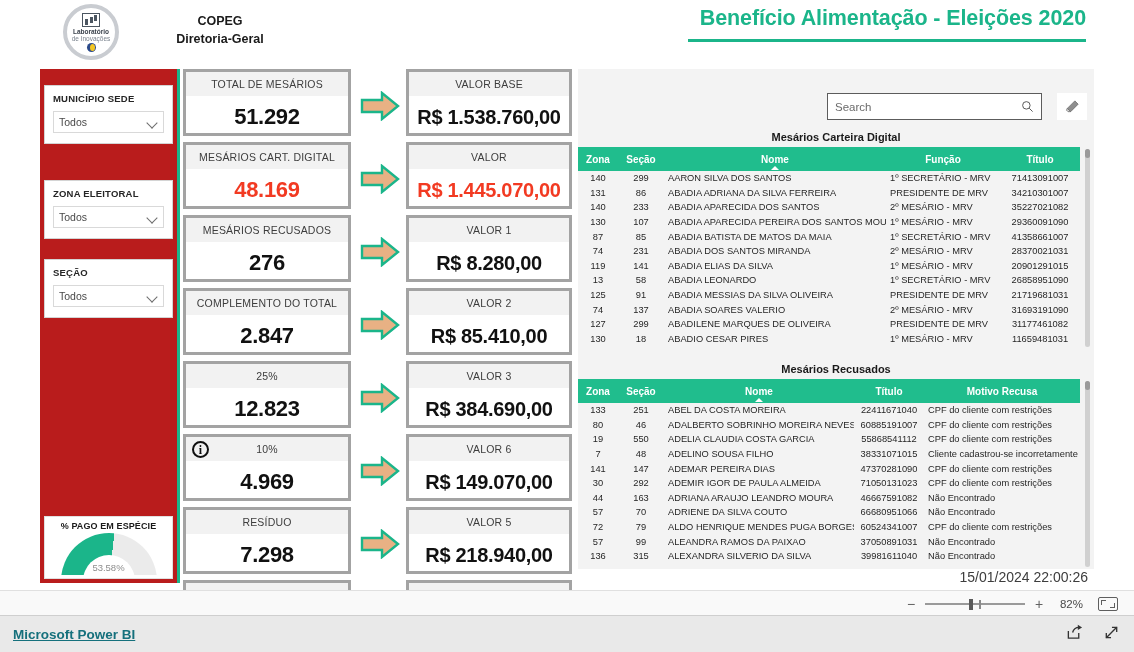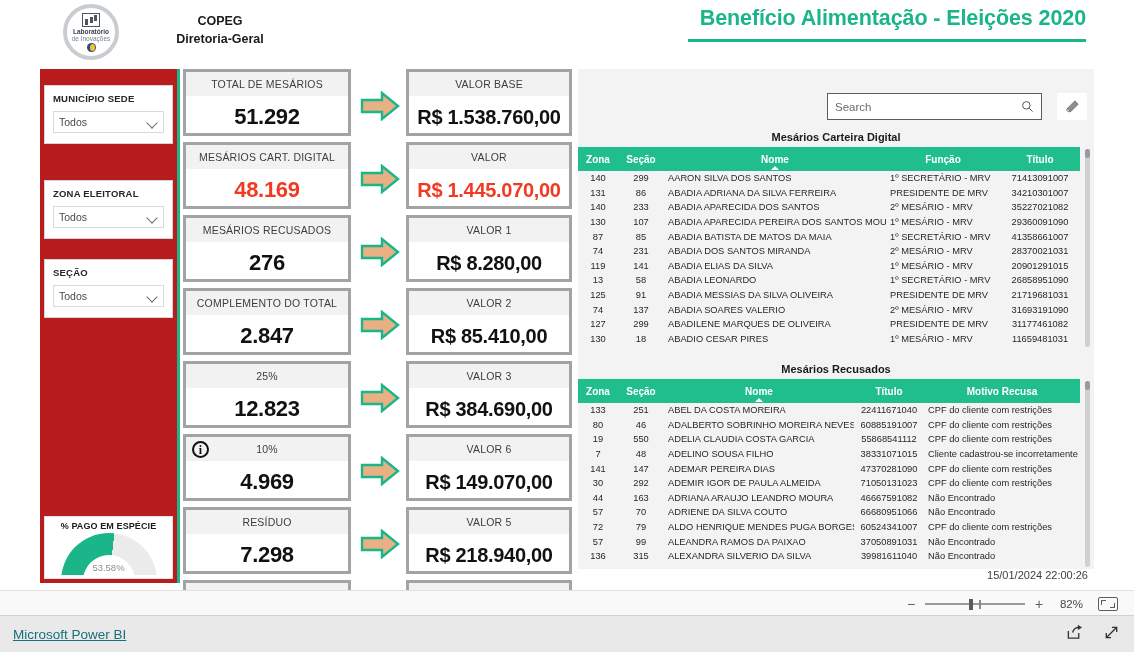--- a/index.html
+++ b/index.html
@@ -196,21 +196,21 @@
   .tbl-clip { overflow: hidden; }
   .sbar {
     position: absolute; right: 4px;
     width: 5px; background: #d0d0d0; border-radius: 3px;
   }
   .sbar i { position: absolute; left: 0; width: 5px; background: #9a9a9a; border-radius: 3px; display: block; }
   .fade-row td { color: #6a6a6a; }
 
   .timestamp {
     position: absolute; right: 46px; top: 569px;
-    font-size: 11px; color: #3d3d3d;
+    font-size: 14px; color: #3d3d3d;
   }
 
   
   .zoombar {
     position: absolute; left: 0; top: 590px;
     width: 1134px; height: 25px;
     background: #f9f9f9; border-top: 1px solid #e0e0e0;
   }
   .zb-inner { position: absolute; right: 16px; top: 0; height: 25px; display: flex; align-items: center; gap: 9px; }
   .zb-minus, .zb-plus { font-size: 14px; color: #616161; line-height: 1; width: 10px; text-align: center; }
@@ -225,21 +225,21 @@
   .fitbtn:after{right:2px;bottom:2px;border-right:1.3px solid #5e5e5e;border-bottom:1.3px solid #5e5e5e;}
 
   .footer {
     position: absolute; left: 0; top: 615px;
     width: 1134px; height: 37px;
     background: #e9e9e9; border-top: 1px solid #cfcfcf;
   }
   .pbi-link {
     position: absolute; left: 13px; top: 11px;
     font-size: 13.5px; color: #15707c; text-decoration: underline;
-    font-weight: normal;
+    font-weight: bold;
   }
   .foot-icons { position: absolute; right: 14px; top: 8px; display: flex; gap: 20px; align-items: center; }
 </style>
 </head>
 <body>
 
 <div class="report">
 
   <div class="header">
     <div class="logo-wrap">

